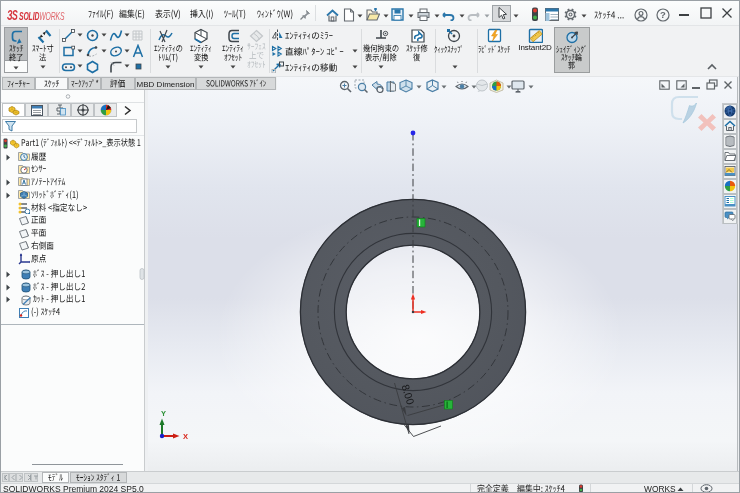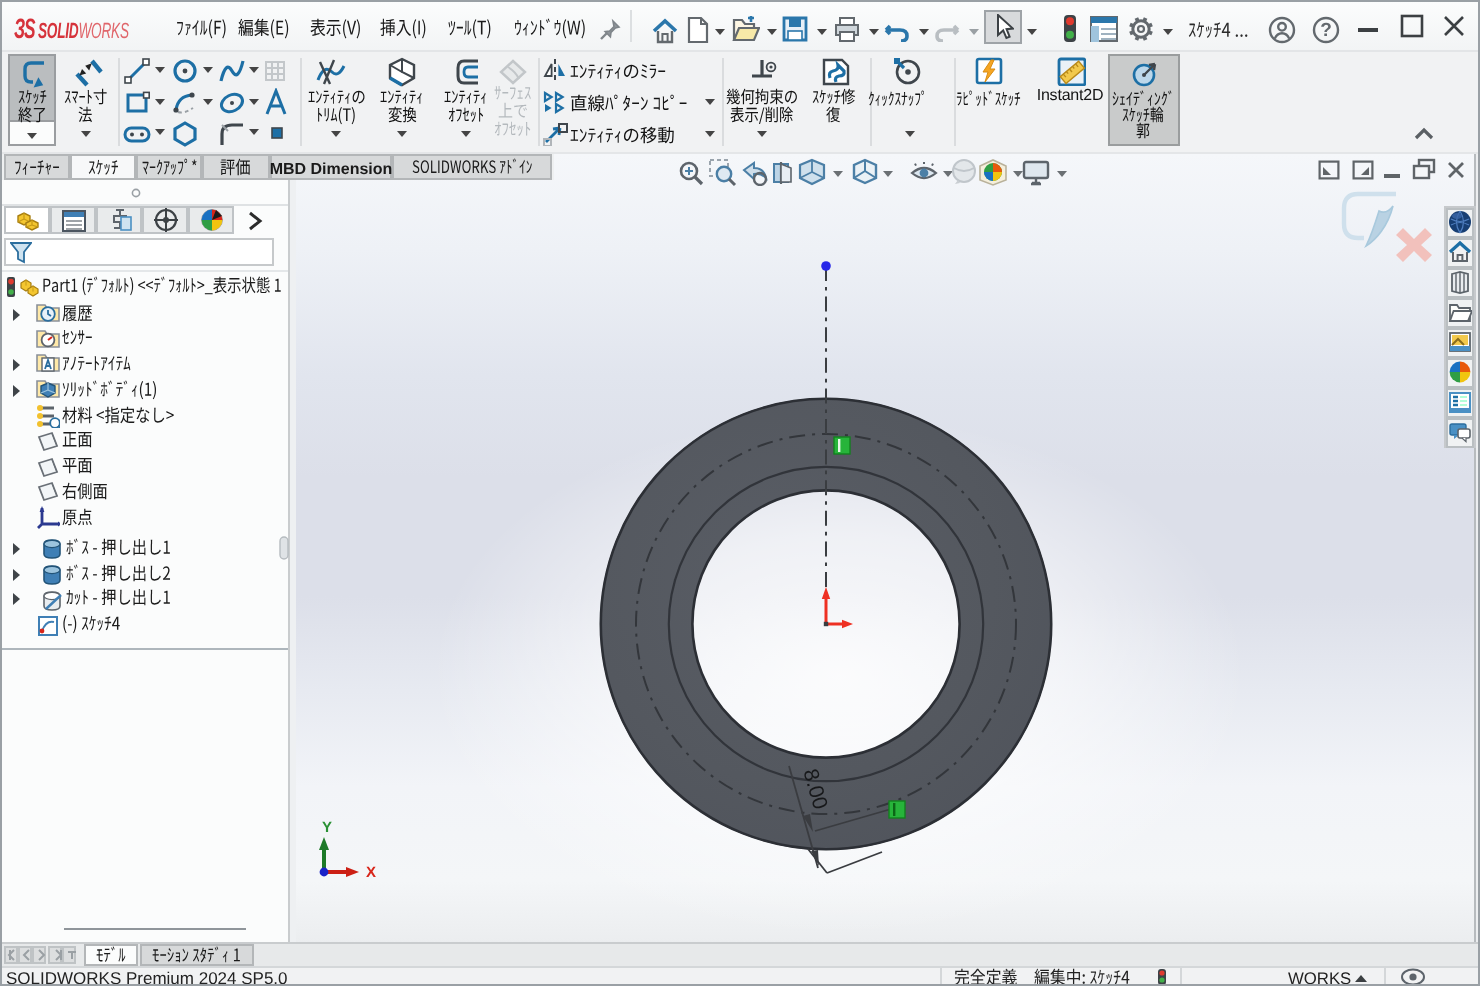--- a/index.html
+++ b/index.html
@@ -642,21 +642,21 @@
     </svg>
   </div>
 <div style="position:absolute;left:101px;top:77px;width:34px;height:13px;background:#d7d9da;border:1px solid #b3b6b8;"></div>
 <div style="position:absolute;left:110.3px;top:78.8px;width:15.3px;height:11.2px">
     <svg width="15.3" height="11.2" viewBox="0 0 200 125" preserveAspectRatio="none" style="position:absolute;overflow:visible;" fill="#1a1a1a">
       <use href="#g78" x="0"></use>
       <use href="#g79" x="100"></use>
     </svg>
   </div>
 <div style="position:absolute;left:135px;top:77px;width:61px;height:13px;background:#d7d9da;border:1px solid #b3b6b8;"></div>
-<div style="position:absolute;left:165.5px;transform:translateX(-50%);top:80px;font-size:8px;color:#1a1a1a;font-weight:700;white-space:nowrap;">MBD Dimension</div>
+<div style="position:absolute;left:165.5px;transform:translateX(-50%);top:80px;font-size:8px;color:#1a1a1a;font-weight:400;white-space:nowrap;">MBD Dimension</div>
 <div style="position:absolute;left:196px;top:77px;width:80px;height:13px;background:#d7d9da;border:1px solid #b3b6b8;"></div>
 <div style="position:absolute;left:205.9px;top:79.2px;width:60.2px;height:10.6px">
     <svg width="60.2" height="10.6" viewBox="0 0 908 125" preserveAspectRatio="none" style="position:absolute;overflow:visible;" fill="#1a1a1a">
       <use href="#g80" x="0"></use>
       <use href="#g81" x="60"></use>
       <use href="#g82" x="134"></use>
       <use href="#g15" x="188"></use>
       <use href="#g83" x="217"></use>
       <use href="#g24" x="286"></use>
       <use href="#g81" x="374"></use>

